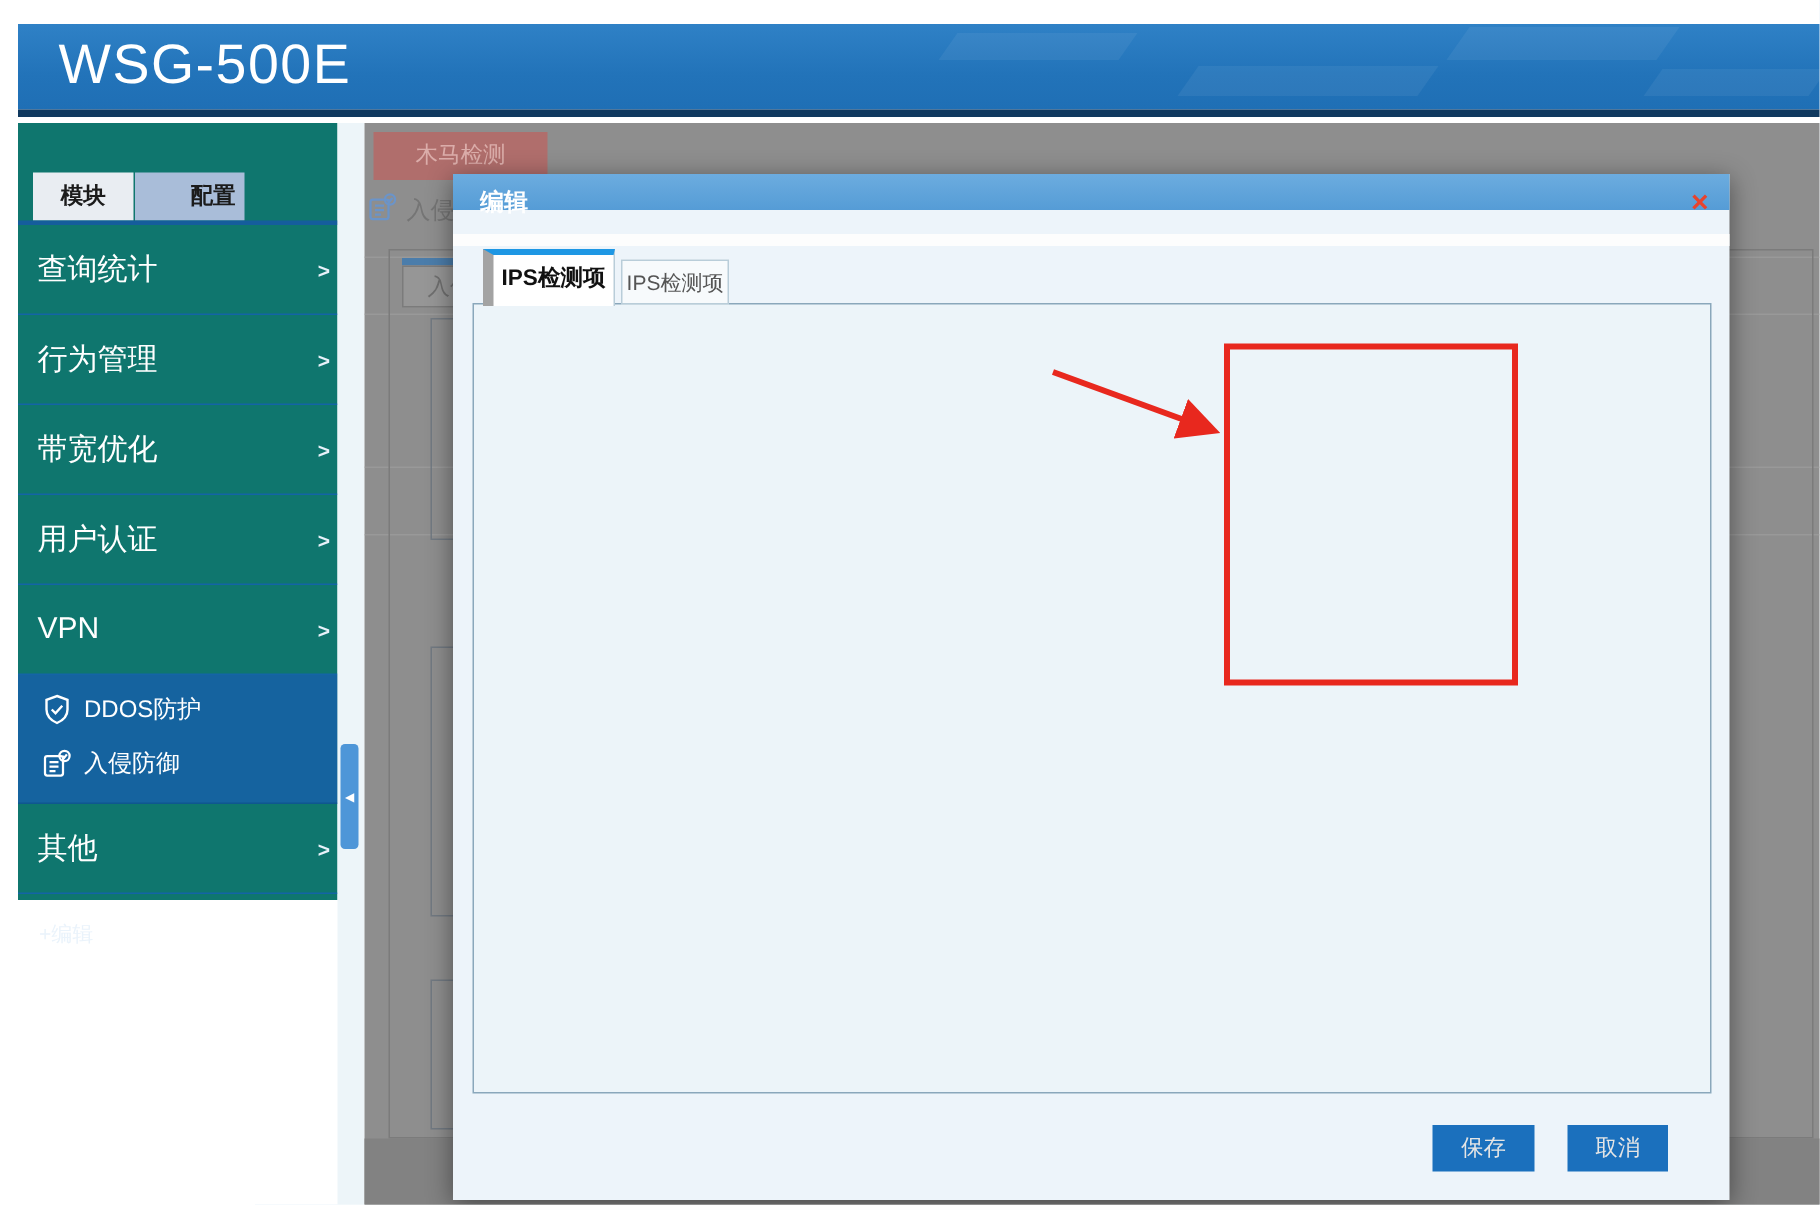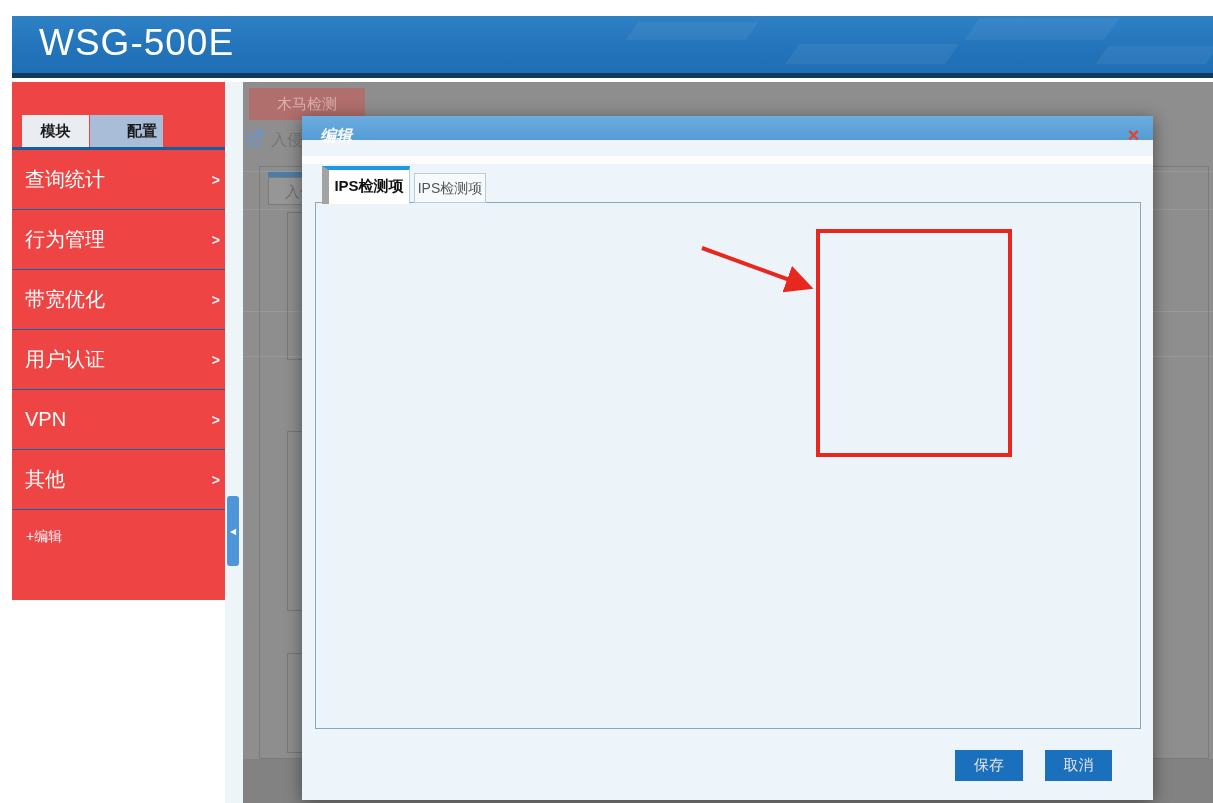--- a/index.html
+++ b/index.html
@@ -10,21 +10,21 @@
 
   
   .top-header { position:absolute; left:0; top:0; width:1213px; height:57px;
     background:linear-gradient(180deg,#2f81c6 0%,#2273b9 60%,#1f6fb5 100%); overflow:hidden; }
   .top-header .tex { position:absolute; background:rgba(255,255,255,0.06); transform:skewX(-35deg); }
   .brand { position:absolute; left:27px; top:6px; color:#fff; font-size:37px; letter-spacing:1px; font-weight:400; }
   .hdr-navy { position:absolute; left:0; top:57px; width:1213px; height:5px; background:#10395f; }
   .hdr-white { position:absolute; left:0; top:62px; width:1213px; height:4px; background:#ffffff; }
 
   
-  .sidebar { position:absolute; left:0; top:66px; width:213px; height:518px; background:#ef4444; color:#fff; }
+  .sidebar { position:absolute; left:0; top:66px; width:213px; height:518px; background:#0f766e; color:#fff; }
   .side-tabs { position:relative; height:68px; }
   .side-tab { position:absolute; top:33px; height:32px; text-align:center; line-height:32px;
     font-size:15px; font-weight:bold; color:#1b1b1b; cursor:pointer; }
   .side-tab.t1 { left:10px; width:67px; background:#e9edf2; }
   .side-tab.t2 { left:78px; width:73px; background:#a9bdd9;padding-left:31px; }
   .side-tabs .underline { position:absolute; left:0; top:65px; width:213px; height:3px; background:#155d9c; }
   .menu-item { height:60px; display:flex; align-items:center; justify-content:space-between;
     padding:0 5px 0 13px; border-bottom:1px solid #1464a6; cursor:pointer; }
   .mi-label { font-size:20px; color:#fff; }
   .mi-arrow { font-size:14px; font-weight:bold; color:#e8f2fa; }
@@ -50,21 +50,21 @@
   .bg-tab { position:absolute; left:25px; top:95px; width:64px; height:28px; border:1px solid #7b7b7b;
     background:#969696; color:#6f6f6f; font-size:15px; text-align:center; line-height:28px; }
   .bg-box { position:absolute; border:1px solid rgba(108,118,128,0.85); }
   .bg-row-line { position:absolute; left:0; width:982px; height:1px; background:rgba(160,160,160,0.6); }
   .bg-dark-band { position:absolute; left:0; top:677px; width:982px; height:60px; background:#828282; }
 
   
   .modal { position:absolute; left:290px; top:100px; width:851px; height:684px; background:#edf4fa;
     box-shadow:0 3px 16px rgba(0,0,0,0.45); }
   .modal-header { position:absolute; left:0; top:0; width:851px; height:24px;
-    background:linear-gradient(180deg,#6cacdf 0%,#559cd6 100%);font-style:italic; }
+    background:linear-gradient(180deg,#6cacdf 0%,#559cd6 100%); }
   .modal-title { position:absolute; left:18px; top:0; line-height:40px; color:#fff; font-size:16px; font-weight:bold; }
   .modal-close { position:absolute; right:14px; top:0; line-height:38px; color:#e8432d; font-size:20px;
     font-weight:bold; cursor:pointer; }
   .modal-white-strip { position:absolute; left:0; top:40px; width:851px; height:8px; background:#fdfdfd; }
 
   .mtab-active { position:absolute; left:20px; top:50px; width:88px; height:38px; background:#fff;
     border-left:7px solid #a3a3a3; border-right:1px solid #b9cdd9; border-top:4px solid #1e97e4;
     font-size:15px; font-weight:bold; color:#111; text-align:center; line-height:32px; z-index:3; cursor:pointer; }
   .mtab { position:absolute; left:112px; top:57px; width:72px; height:30px; background:#f7fafc;
     border:1px solid #b9cdd9; font-size:14px; color:#555; text-align:center; line-height:28px; z-index:2; cursor:pointer; }
@@ -156,20 +156,42 @@
           <span class="mi-arrow">&gt;</span>
         </div>
 
         <div class="menu-item">
           <span class="mi-label">VPN</span>
           <span class="mi-arrow">&gt;</span>
         </div>
 
       </div>
 
+    <div class="submenu">
+      <div class="sub-item">
+        <span class="s-icon">
+          <svg width="22" height="22" viewBox="0 0 22 22" fill="none" stroke="#ffffff" stroke-width="1.6">
+            <path d="M11 2 L18 4.5 V11 C18 15.5 14.5 18.5 11 20 C7.5 18.5 4 15.5 4 11 V4.5 Z"></path>
+            <path d="M7.5 11 L10 13.5 L14.5 8.5"></path>
+          </svg>
+        </span>
+        <span class="sub-label">DDOS防护</span>
+      </div>
+      <div class="sub-item">
+        <span class="s-icon">
+          <svg width="22" height="22" viewBox="0 0 22 22" fill="none" stroke="#ffffff" stroke-width="1.5">
+            <rect x="3" y="6" width="12" height="13" rx="1.5"></rect>
+            <path d="M6 10 H12 M6 13 H12 M6 16 H10"></path>
+            <circle cx="16" cy="6" r="3.4"></circle>
+            <path d="M14.6 6 L15.8 7.2 L17.6 4.9"></path>
+          </svg>
+        </span>
+        <span class="sub-label">入侵防御</span>
+      </div>
+    </div>
 
     <div>
 
         <div class="menu-item">
           <span class="mi-label">其他</span>
           <span class="mi-arrow">&gt;</span>
         </div>
       </div>
 
     <div class="edit-link">+编辑</div>

